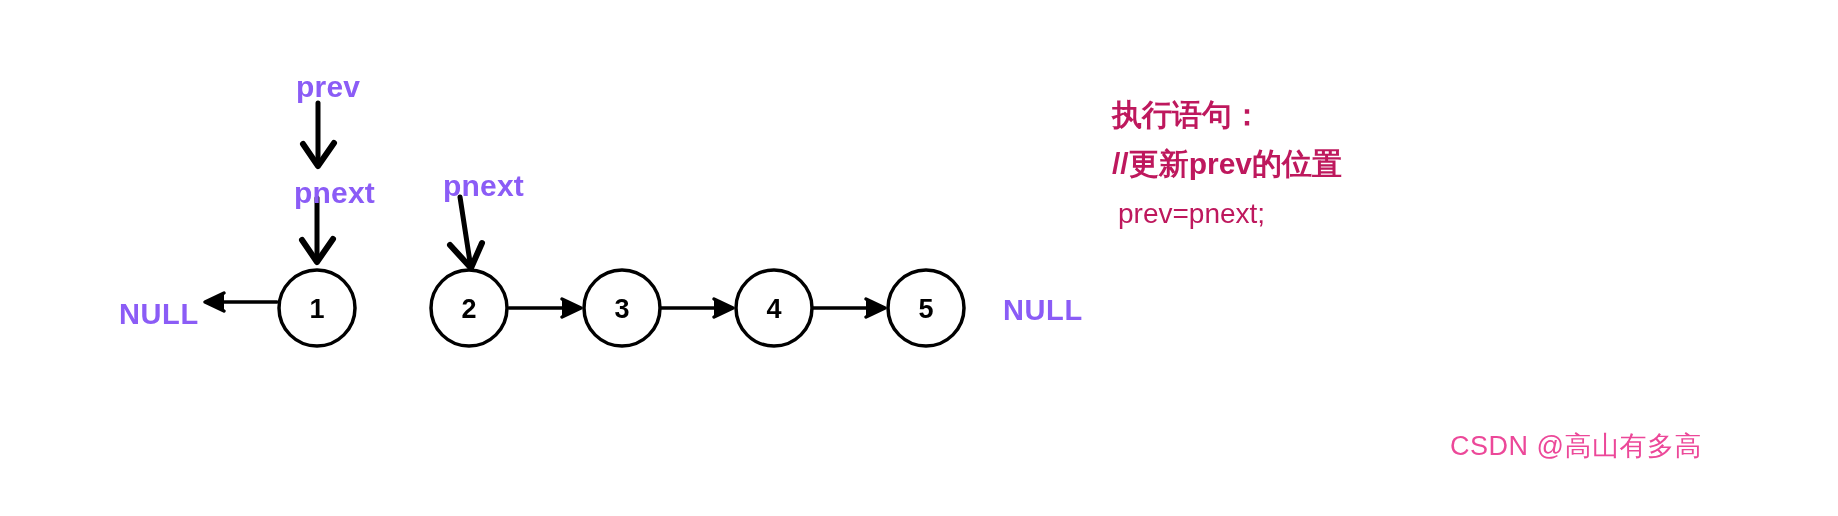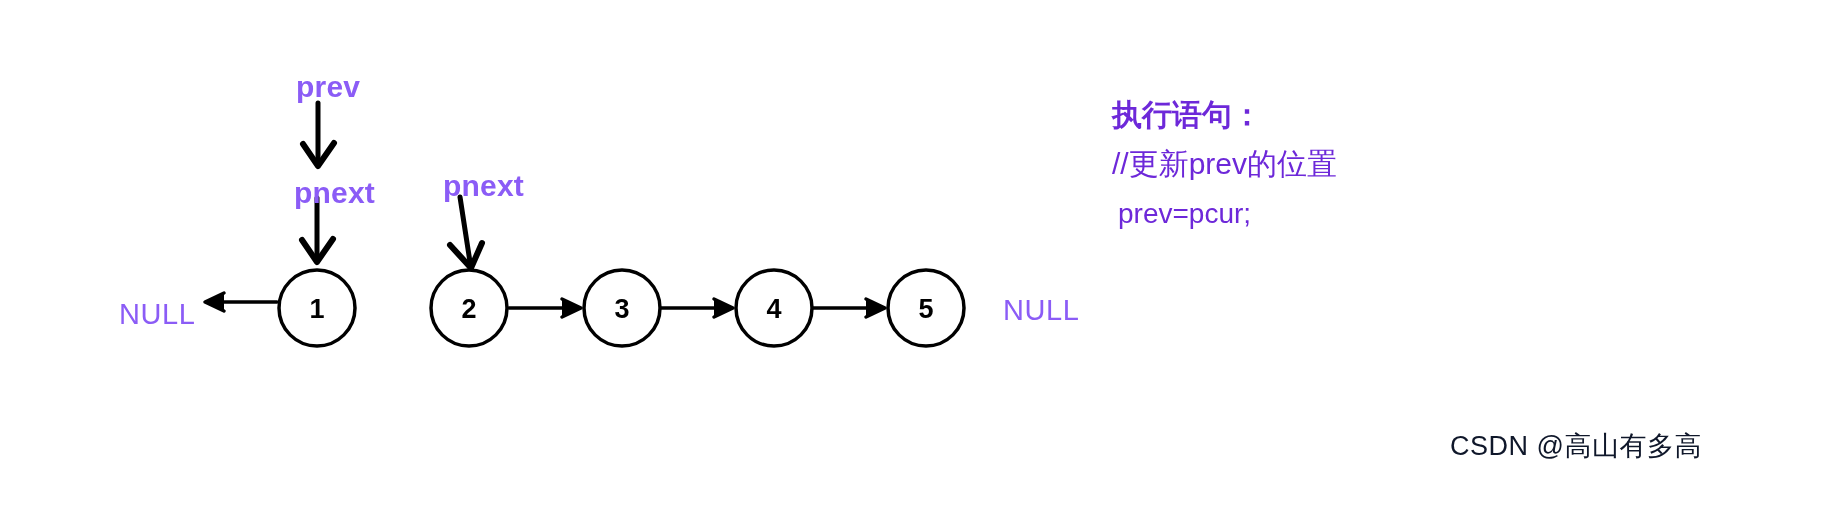--- a/index.html
+++ b/index.html
@@ -32,67 +32,67 @@
   }
 
   .ptr-label {
     font-size: 30px;
     font-weight: 700;
     letter-spacing: 0.2px;
   }
 
   .null-label {
     font-size: 29px;
-    font-weight: 400;
+    font-weight: 700;
     letter-spacing: 0.6px;
   }
 
   .node-num {
     position: absolute;
     font-size: 27px;
     font-weight: 700;
     color: #000000;
     font-family: "Liberation Sans", "DejaVu Sans", sans-serif;
     transform: translate(-50%, -50%);
     line-height: 1;
   }
 
   .code-block {
     position: absolute;
     left: 1112px;
     top: 100px;
-    color: #6d28d9;
+    color: #be185d;
     font-family: "Liberation Sans", "DejaVu Sans", sans-serif;
     white-space: nowrap;
   }
   .code-line {
     line-height: 1.0;
     white-space: nowrap;
   }
   .code-line-1 {
     font-size: 30px;
     font-weight: 700;
     margin-bottom: 19px;
   }
   .code-line-2 {
     font-size: 30px;
-    font-weight: 400;
+    font-weight: 700;
     margin-bottom: 21px;
   }
   .code-line-3 {
     font-size: 28px;
     font-weight: 400;
     padding-left: 6px;
   }
 
   .watermark {
     position: absolute;
     right: 136px;
     bottom: 52px;
-    color: #0f172a;
+    color: #ec4899;
     font-size: 27px;
     font-weight: 400;
     letter-spacing: 0.5px;
     font-family: "Liberation Sans", "DejaVu Sans", sans-serif;
     white-space: nowrap;
   }
 </style>
 </head>
 <body>
 
@@ -152,16 +152,16 @@
 
 <div class="node-num" style="left:317px; top:309px;">1</div>
 <div class="node-num" style="left:469px; top:309px;">2</div>
 <div class="node-num" style="left:622px; top:309px;">3</div>
 <div class="node-num" style="left:774px; top:309px;">4</div>
 <div class="node-num" style="left:926px; top:309px;">5</div>
 
 <div class="code-block">
   <div class="code-line code-line-1">执行语句：</div>
   <div class="code-line code-line-2">//更新prev的位置</div>
-  <div class="code-line code-line-3">prev=pcur;</div>
+  <div class="code-line code-line-3">prev=pnext;</div>
 </div>
 
 <div class="watermark">CSDN @高山有多高</div>
 
 </body></html>

